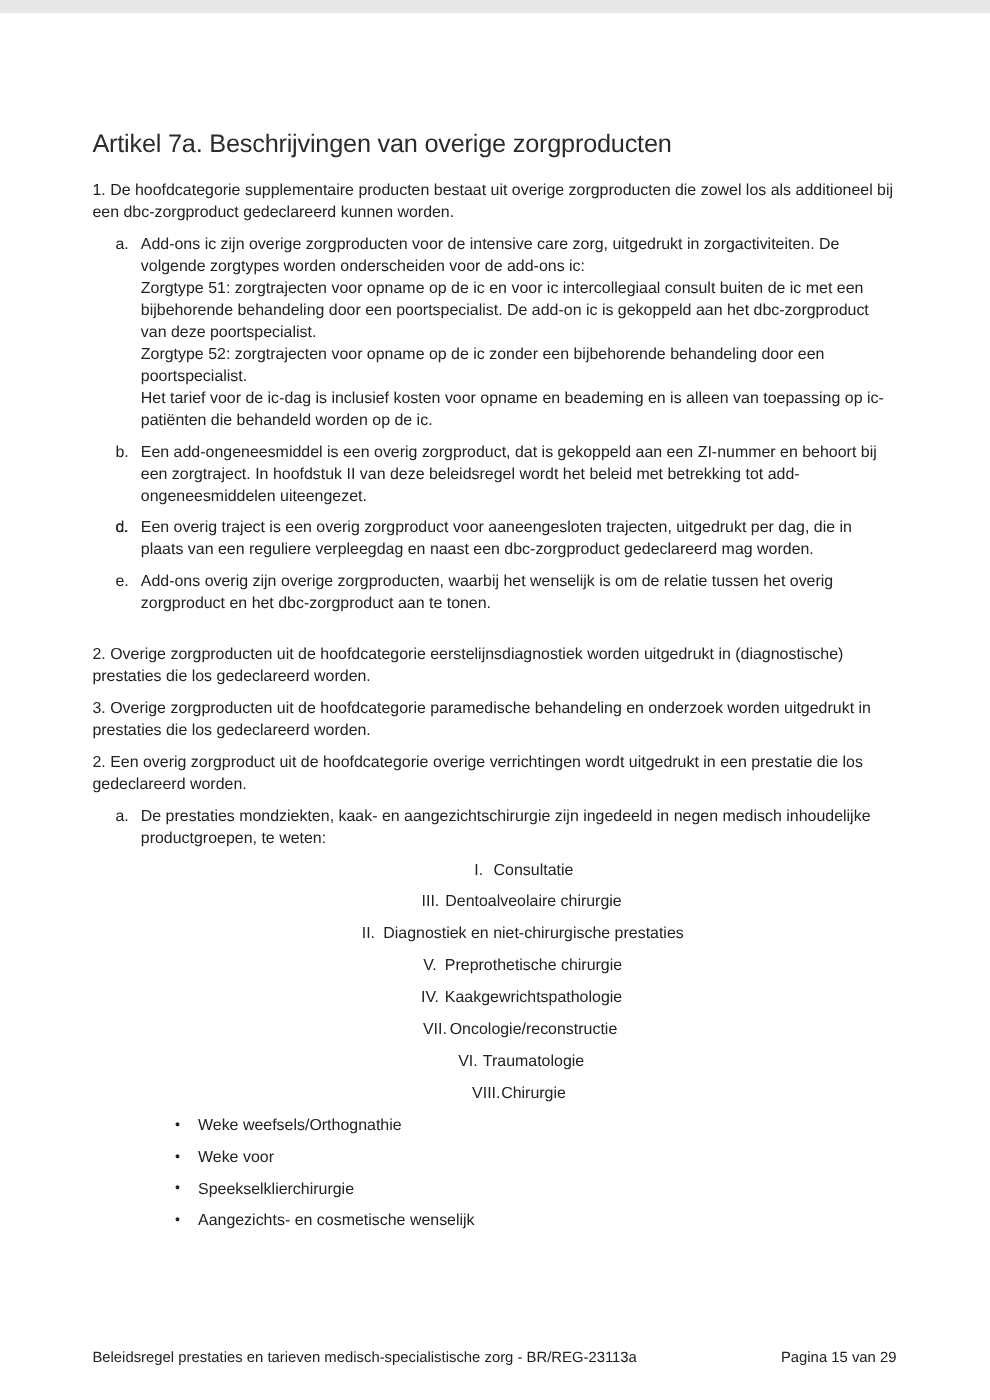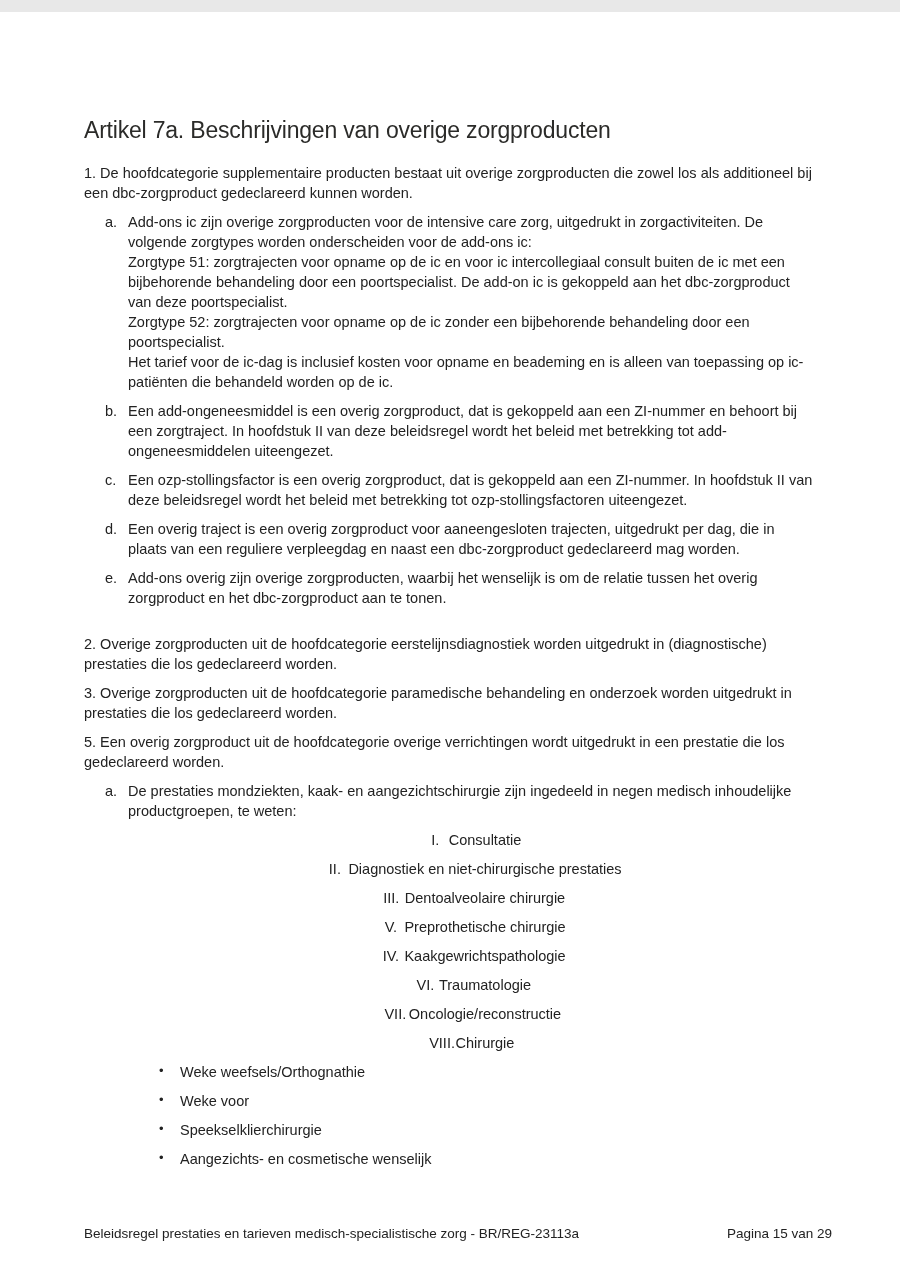--- a/index.html
+++ b/index.html
@@ -75,21 +75,21 @@
   ul.bullet-list > li .bullet {
     position: absolute;
     left: 2px;
     top: -1px;
     font-size: 13px;
   }
 
   .footer {
     position: absolute;
     left: 84px;
-    right: 68px;
+    right: 85px;
     top: 1213px;
     display: flex;
     justify-content: space-between;
     font-size: 13.5px;
     line-height: 18px;
     color: #222222;
   }
 </style>
 </head>
 <body>
@@ -108,64 +108,63 @@
 Zorgtype 51: zorgtrajecten voor opname op de ic en voor ic intercollegiaal consult buiten de ic met een bijbehorende behandeling door een poortspecialist. De add-on ic is gekoppeld aan het dbc-zorgproduct van deze poortspecialist.
 Zorgtype 52: zorgtrajecten voor opname op de ic zonder een bijbehorende behandeling door een poortspecialist.
 Het tarief voor de ic-dag is inclusief kosten voor opname en beademing en is alleen van toepassing op ic-patiënten die behandeld worden op de ic.</span>
       </li>
       <li>
         <span class="marker">b.</span>
         <span class="li-text">Een add-ongeneesmiddel is een overig zorgproduct, dat is gekoppeld aan een ZI-nummer en behoort bij een zorgtraject. In hoofdstuk II van deze beleidsregel wordt het beleid met betrekking tot add-ongeneesmiddelen uiteengezet.</span>
       </li>
       <li>
         <span class="marker">c.</span>
-        <span class="li-text">Een ozp-stollingsfactor is een overig zorgproduct, dat is gekoppeld aan een ZI-nummer. In hoofdstuk II van deze beleidsregel wordt het beleid met betrekking tot ozp-stollingsfactoren uiteengezet.</span>
       </li>
       <li>
         <span class="marker">d.</span>
         <span class="li-text">Een overig traject is een overig zorgproduct voor aaneengesloten trajecten, uitgedrukt per dag, die in plaats van een reguliere verpleegdag en naast een dbc-zorgproduct gedeclareerd mag worden.</span>
       </li>
       <li>
         <span class="marker">e.</span>
         <span class="li-text">Add-ons overig zijn overige zorgproducten, waarbij het wenselijk is om de relatie tussen het overig zorgproduct en het dbc-zorgproduct aan te tonen.</span>
       </li>
     </ol>
 
     <p class="para gap-top">2. Overige zorgproducten uit de hoofdcategorie eerstelijnsdiagnostiek worden uitgedrukt in (diagnostische) prestaties die los gedeclareerd worden.</p>
     <p class="para">3. Overige zorgproducten uit de hoofdcategorie paramedische behandeling en onderzoek worden uitgedrukt in prestaties die los gedeclareerd worden.</p>
-    <p class="para">5. Een overig zorgproduct uit de hoofdcategorie overige verrichtingen wordt uitgedrukt in een prestatie die los gedeclareerd worden.</p>
+    <p class="para">2. Een overig zorgproduct uit de hoofdcategorie overige verrichtingen wordt uitgedrukt in een prestatie die los gedeclareerd worden.</p>
 
     <ol class="letter-list">
       <li>
         <span class="marker">a.</span>
         <span class="li-text">De prestaties mondziekten, kaak- en aangezichtschirurgie zijn ingedeeld in negen medisch inhoudelijke productgroepen, te weten:</span>
       </li>
     </ol>
 
     <ol class="roman-list">
       <li>
         <span class="rmarker">I.</span><span>Consultatie</span>
       </li>
       <li>
-        <span class="rmarker">II.</span><span>Diagnostiek en niet-chirurgische prestaties</span>
+        <span class="rmarker">III.</span><span>Dentoalveolaire chirurgie</span>
       </li>
       <li>
-        <span class="rmarker">III.</span><span>Dentoalveolaire chirurgie</span>
+        <span class="rmarker">II.</span><span>Diagnostiek en niet-chirurgische prestaties</span>
       </li>
       <li>
         <span class="rmarker">V.</span><span>Preprothetische chirurgie</span>
       </li>
       <li>
         <span class="rmarker">IV.</span><span>Kaakgewrichtspathologie</span>
       </li>
       <li>
-        <span class="rmarker">VI.</span><span>Traumatologie</span>
+        <span class="rmarker">VII.</span><span>Oncologie/reconstructie</span>
       </li>
       <li>
-        <span class="rmarker">VII.</span><span>Oncologie/reconstructie</span>
+        <span class="rmarker">VI.</span><span>Traumatologie</span>
       </li>
       <li>
         <span class="rmarker">VIII.</span><span>Chirurgie</span>
       </li>
     </ol>
 
     <ul class="bullet-list">
       <li>
         <span class="bullet">•</span>
         <span>Weke weefsels/Orthognathie</span>

